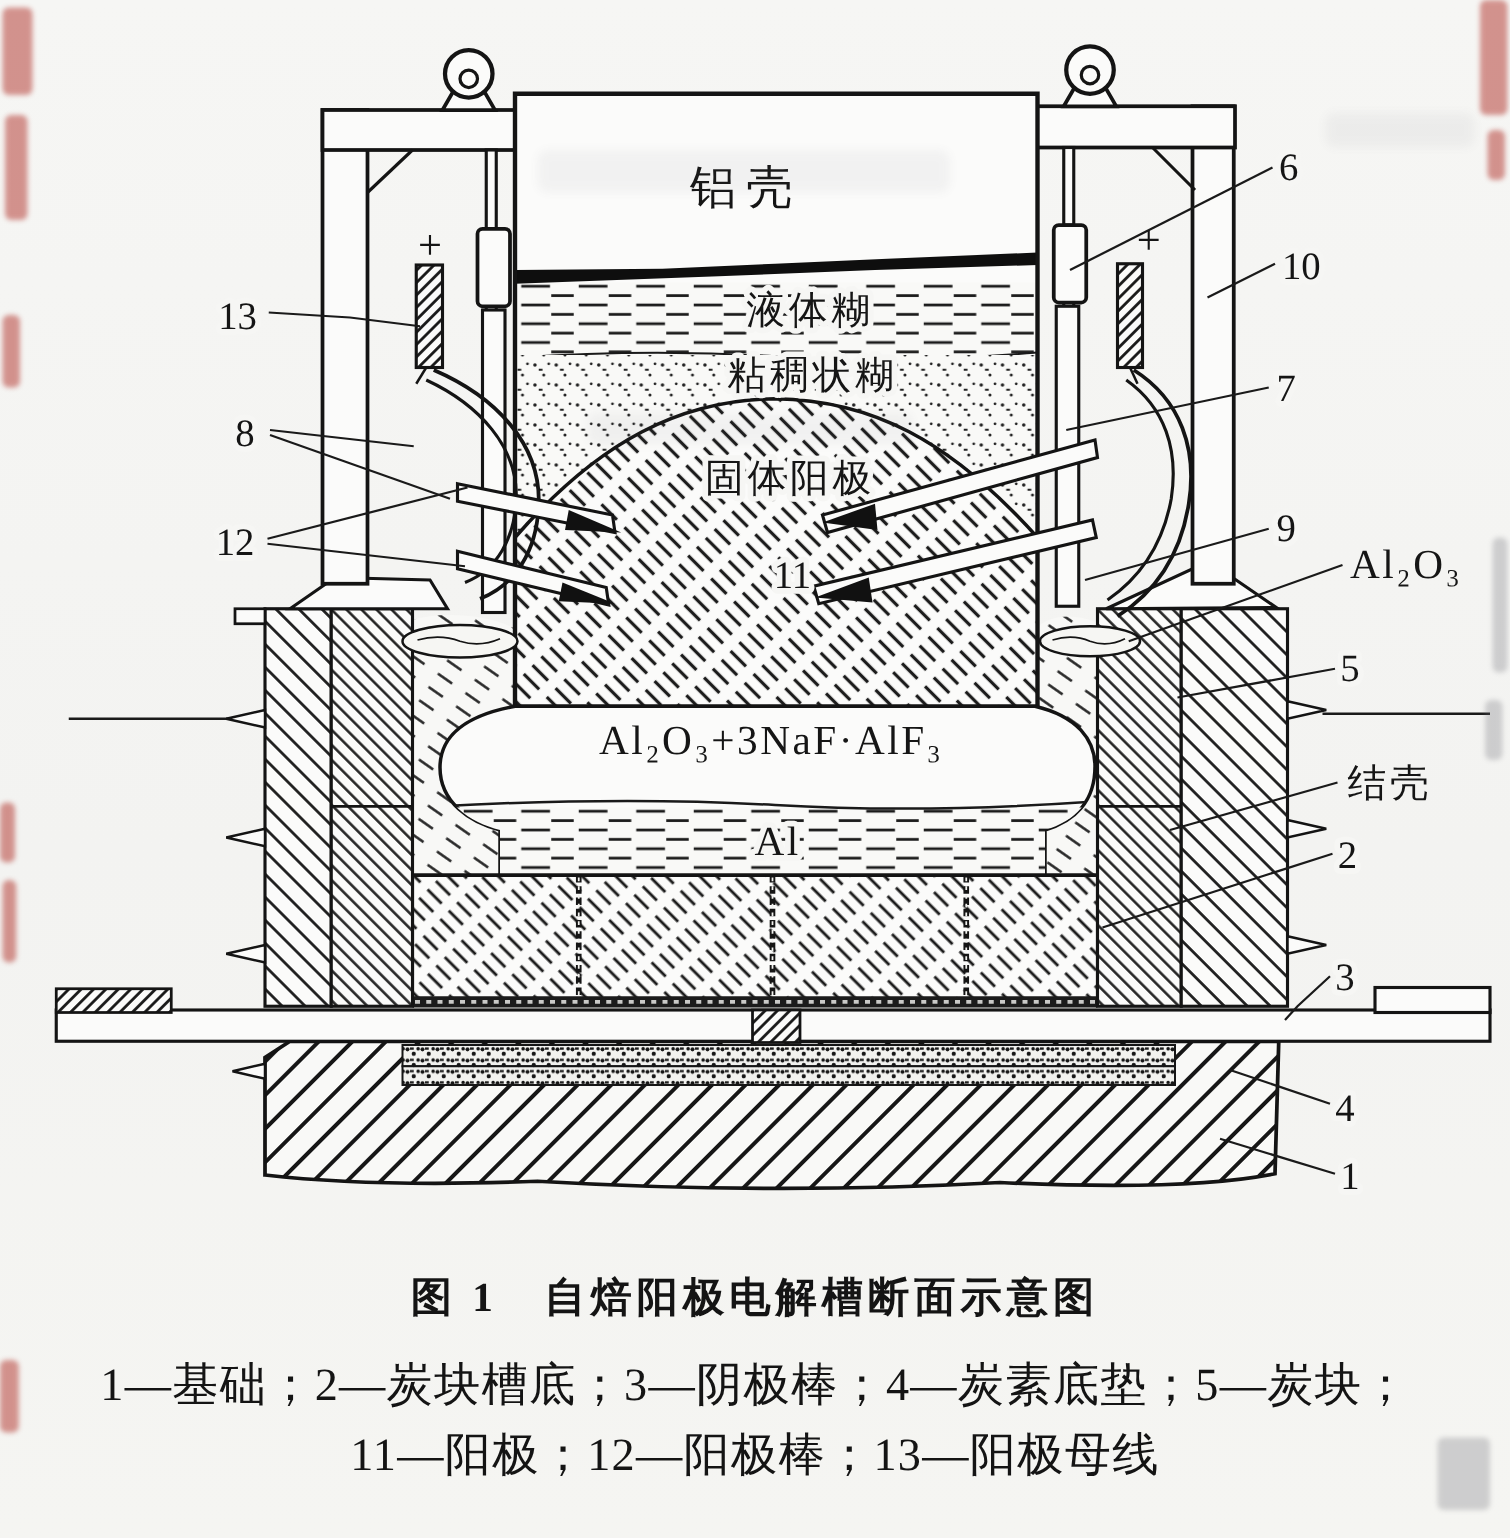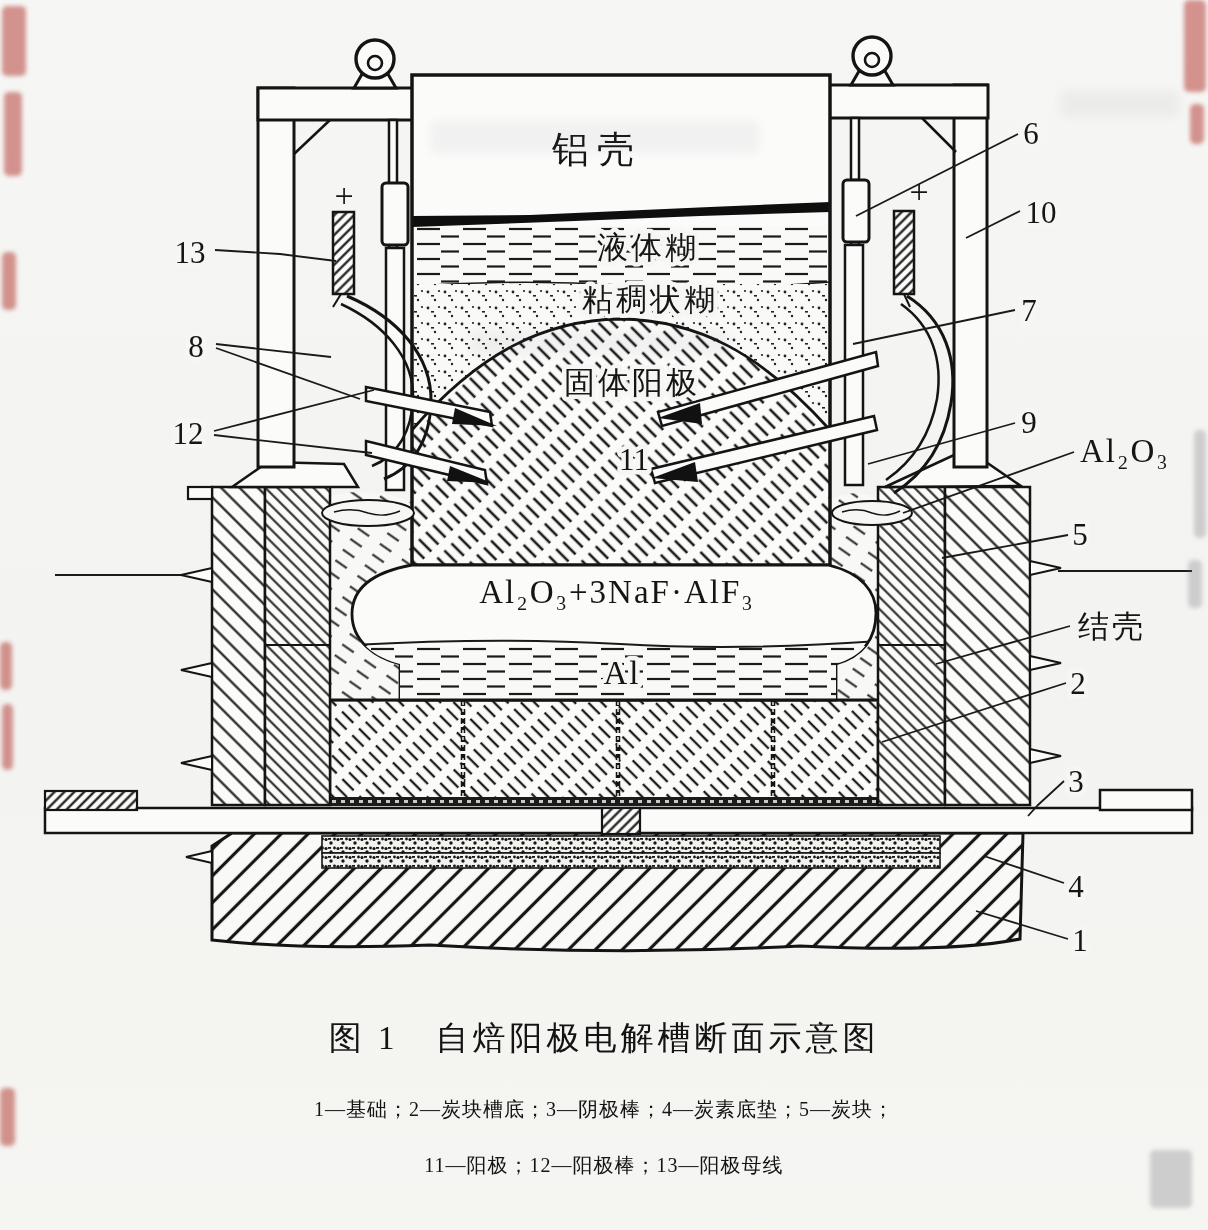--- a/index.html
+++ b/index.html
@@ -21,22 +21,22 @@
   }
   .nohalo{stroke-width:0;}
   .num{font-size:31px;}
   .cjk30{font-size:31px;letter-spacing:3px;}
   .cjk36{font-size:37px;letter-spacing:8px;}
   .formula{font-size:33px;letter-spacing:2px;}
   .caption{
     position:absolute;left:64px;top:1016px;width:1080px;
     text-align:center;color:#141414;
   }
-  .caption .title{font-size:33px;letter-spacing:4px;margin-bottom:20px;font-weight:400;}
-  .caption .legend-line{font-size:20px;letter-spacing:1px;line-height:56px;white-space:nowrap;}
+  .caption .title{font-size:33px;letter-spacing:4px;margin-bottom:20px;font-weight:700;}
+  .caption .legend-line{font-size:37px;letter-spacing:1px;line-height:56px;white-space:nowrap;}
   .artifact{position:absolute;border-radius:5px;filter:blur(2px);}
   .red{background:#b03028;opacity:.5;}
   .gray{background:#6a6a72;opacity:.28;}
   .bleed{position:absolute;background:#5a5a66;opacity:.055;filter:blur(4px);border-radius:8px;}
 </style>
 </head>
 <body>
 
 <div class="stage">
 

